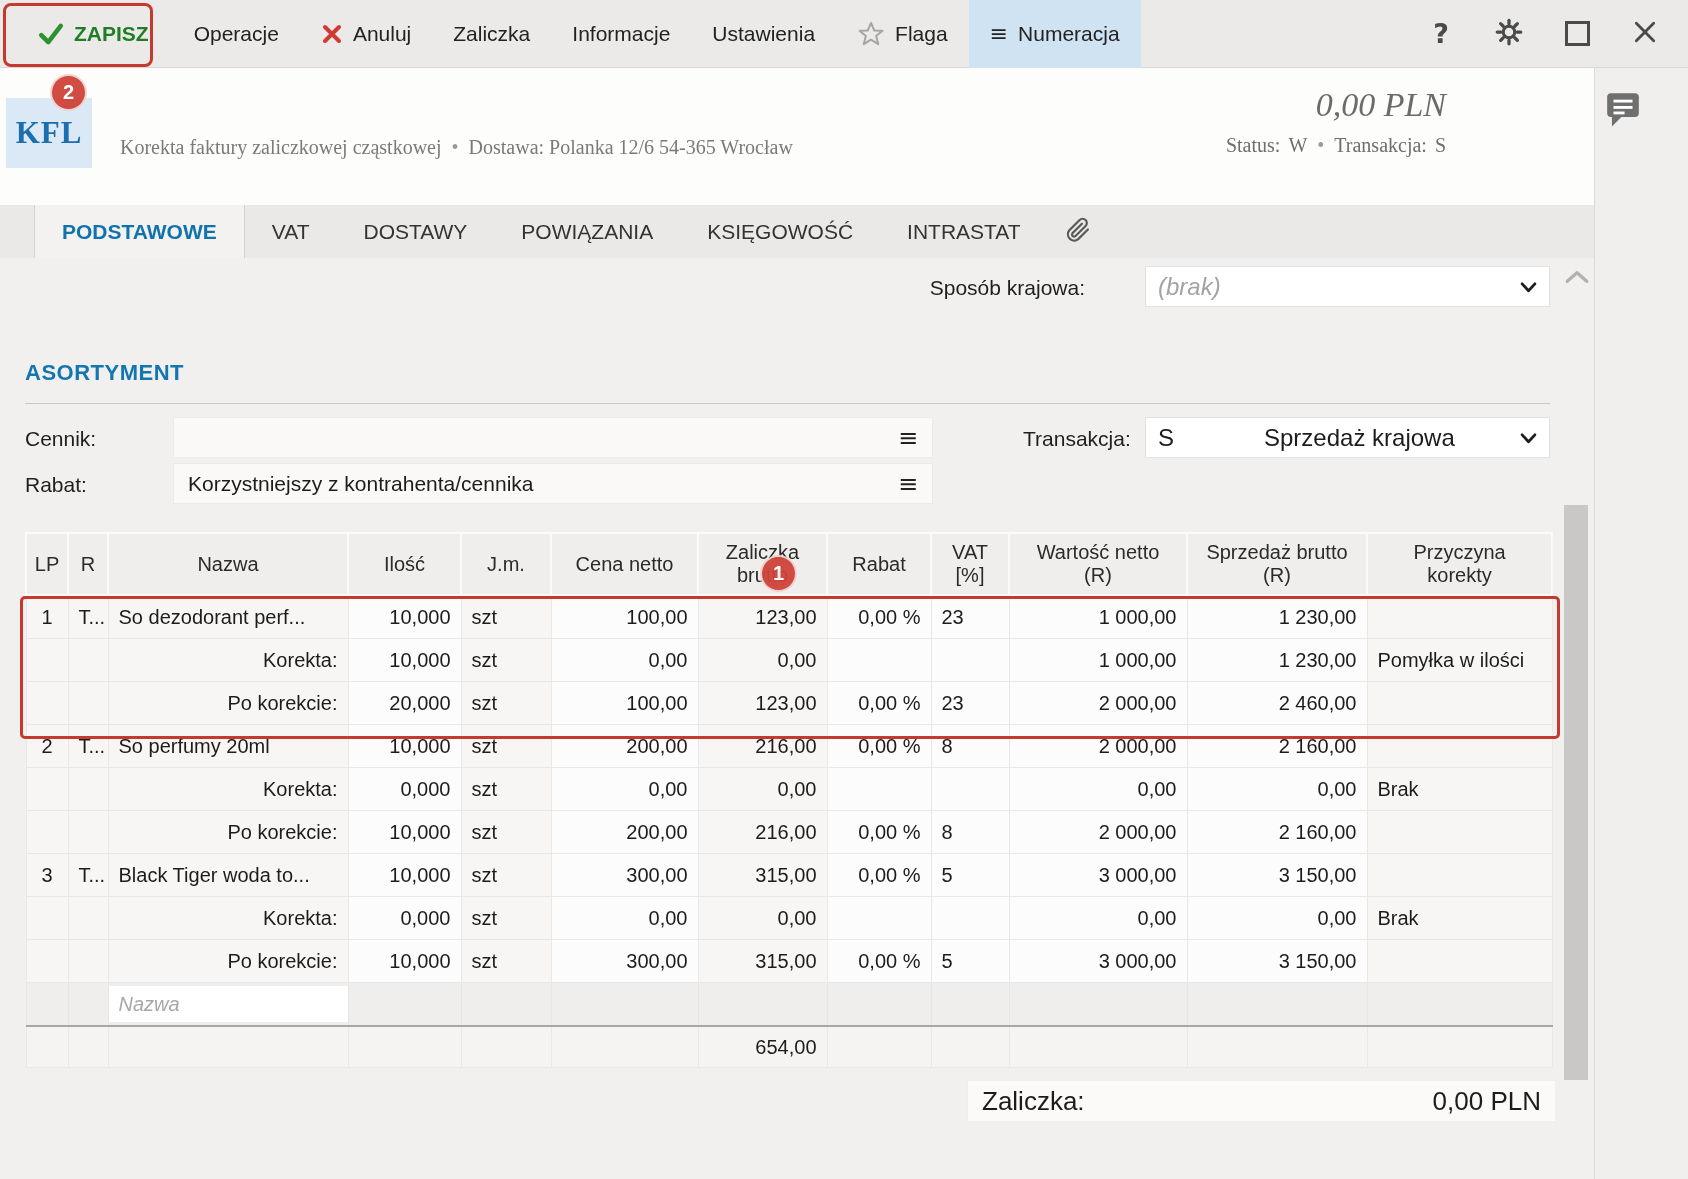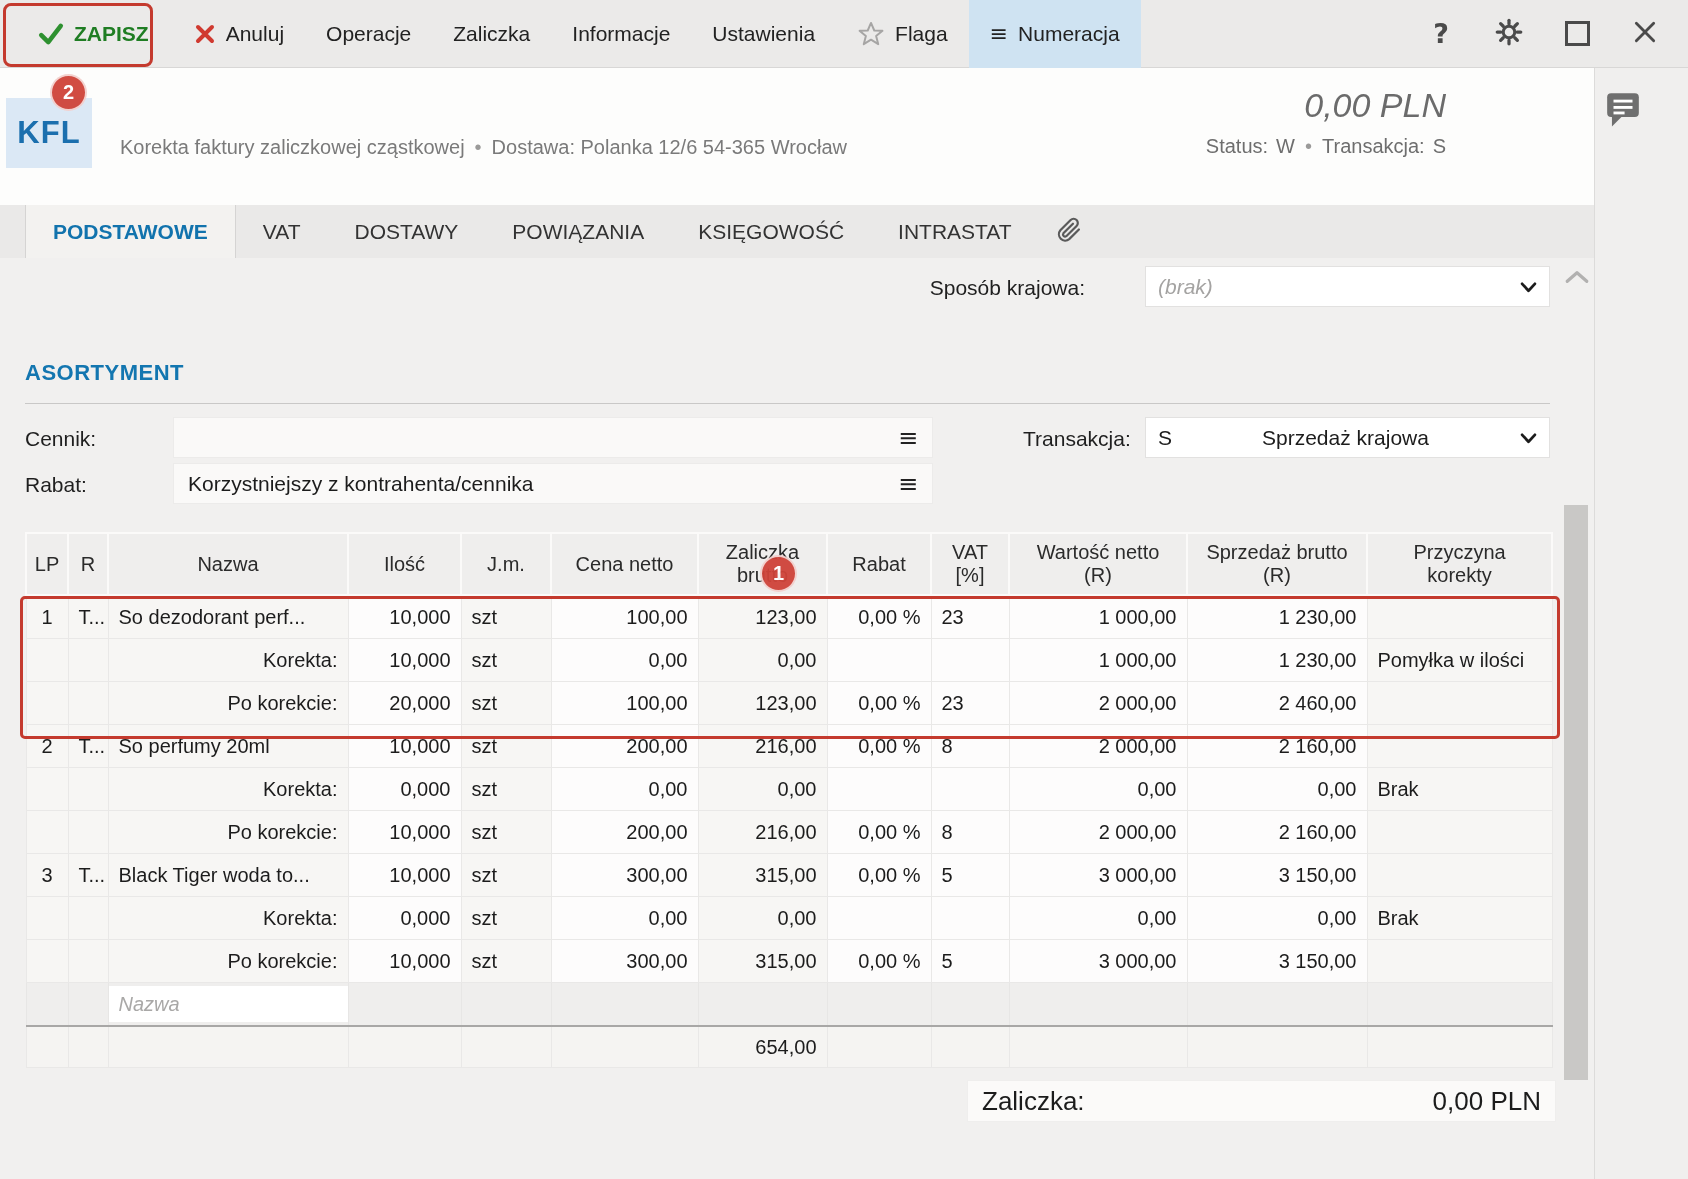--- a/index.html
+++ b/index.html
@@ -28,51 +28,51 @@
   
   .ann-rect{position:absolute;border:3px solid #c43a2e;border-radius:8px;pointer-events:none;z-index:50;}
   .ann-badge{
     position:absolute;width:37px;height:37px;border-radius:50%;
     background:#cf4339;border:2px solid rgba(255,255,255,0.75);
     color:#fff;font-size:20px;font-weight:bold;
     display:flex;align-items:center;justify-content:center;z-index:60;box-sizing:border-box;
     opacity:0.95;
   }
   
-  .header{position:absolute;left:0;top:68px;width:1594px;height:137px;background:#fdfdfc;}
+  .header{position:absolute;left:0;top:68px;width:1594px;height:137px;background:#fdfdfc;font-family:Liberation Serif, serif;}
   .kfl-tile{
     position:absolute;left:6px;top:30px;width:86px;height:70px;background:#dbe8f5;
     display:flex;align-items:center;justify-content:center;
     color:#1b6fae;font-size:31px;font-weight:bold;letter-spacing:1px;
   }
   .title-line{position:absolute;left:118px;top:20px;font-size:34px;white-space:nowrap;}
   .title-italic{font-style:italic;color:#6b6b6b;}
   .title-rest{color:#1f1f1f;}
   .subtitle-line{position:absolute;left:120px;top:68px;font-size:20px;color:#7a7a7a;white-space:nowrap;}
   .dotsep{color:#9b9a99;margin:0 10px;}
   .header-right{position:absolute;right:148px;top:18px;text-align:right;}
   .amount{font-size:34px;font-style:italic;color:#6b6b6b;white-space:nowrap;}
   .statusline{margin-top:10px;font-size:20px;color:#6e6e6e;white-space:nowrap;}
   .statusline .val{margin-left:8px;}
   
   .tabbar{
     position:absolute;left:0;top:205px;width:1594px;height:53px;background:#eae9e8;
-    display:flex;align-items:stretch;padding-left:25px;box-sizing:border-box;
+    display:flex;align-items:stretch;padding-left:34px;box-sizing:border-box;
   }
   .tab{display:flex;align-items:center;padding:0 27px;font-size:21px;color:#333;white-space:nowrap;}
   .tab.active{
     background:#f3f2f0;border-left:1px solid #d5d4d3;border-right:1px solid #d5d4d3;
     color:#1173ad;font-weight:bold;
   }
   .clip-wrap{display:flex;align-items:center;margin-left:16px;}
   
   .lbl{position:absolute;font-size:21px;color:#1f1f1f;white-space:nowrap;}
   .dd{
     position:absolute;background:#ffffff;border:1px solid #e2e1e0;box-sizing:border-box;
-    display:flex;align-items:center;padding:0 12px;font-size:21px;
+    display:flex;align-items:center;padding:0 12px;font-size:24px;
   }
   .dd .chev{margin-left:auto;display:flex;align-items:center;}
   .placeholder{font-style:italic;color:#a4a3a2;}
   .section-title{position:absolute;font-size:22px;font-weight:bold;color:#1376b0;letter-spacing:0.5px;}
   .hdivider{position:absolute;height:1px;background:#c9c8c7;}
   .fbox{
     position:absolute;background:#faf9f8;border:1px solid #ecebea;box-sizing:border-box;
     display:flex;align-items:center;padding:0 14px;font-size:21px;
   }
   .fbox .hamburger{margin-left:auto;font-size:24px;}
@@ -130,29 +130,29 @@
   <div class="toolbar">
     <div class="tbtn tbtn-save">
       <span class="glyph">
         <svg width="26" height="26" viewBox="0 0 24 24">
             <polyline points="3,13 9.5,19.5 21,4.5" fill="none" stroke="#2e9130" stroke-width="4.2" stroke-linecap="round" stroke-linejoin="round"></polyline>
           </svg>
       </span>
       <span>ZAPISZ</span>
     </div>
     <div class="tbtn">
+      <span>Operacje</span>
+    </div>
+    <div class="tbtn">
       <span class="glyph">
         <svg width="22" height="22" viewBox="0 0 22 22">
             <path d="M4 4 L18 18 M18 4 L4 18" stroke="#d03a30" stroke-width="4" stroke-linecap="round"></path>
           </svg>
       </span>
       <span>Anuluj</span>
-    </div>
-    <div class="tbtn">
-      <span>Operacje</span>
     </div>
     <div class="tbtn">
       <span>Zaliczka</span>
     </div>
     <div class="tbtn">
       <span>Informacje</span>
     </div>
     <div class="tbtn">
       <span>Ustawienia</span>
     </div>

